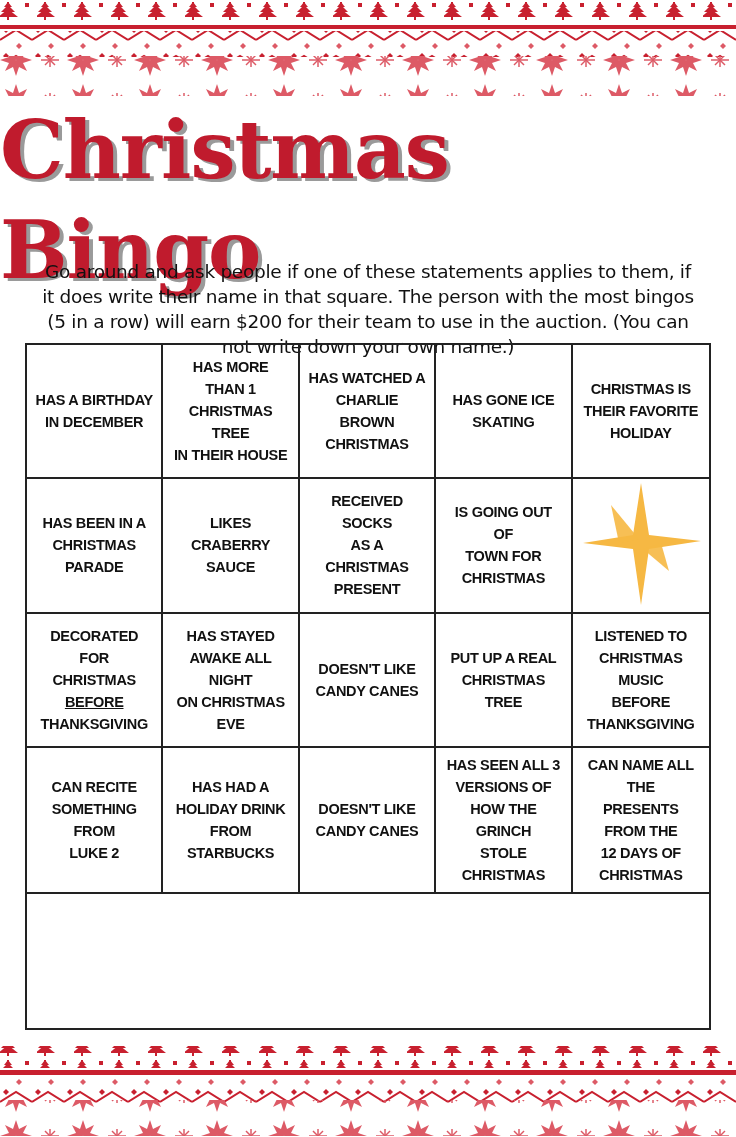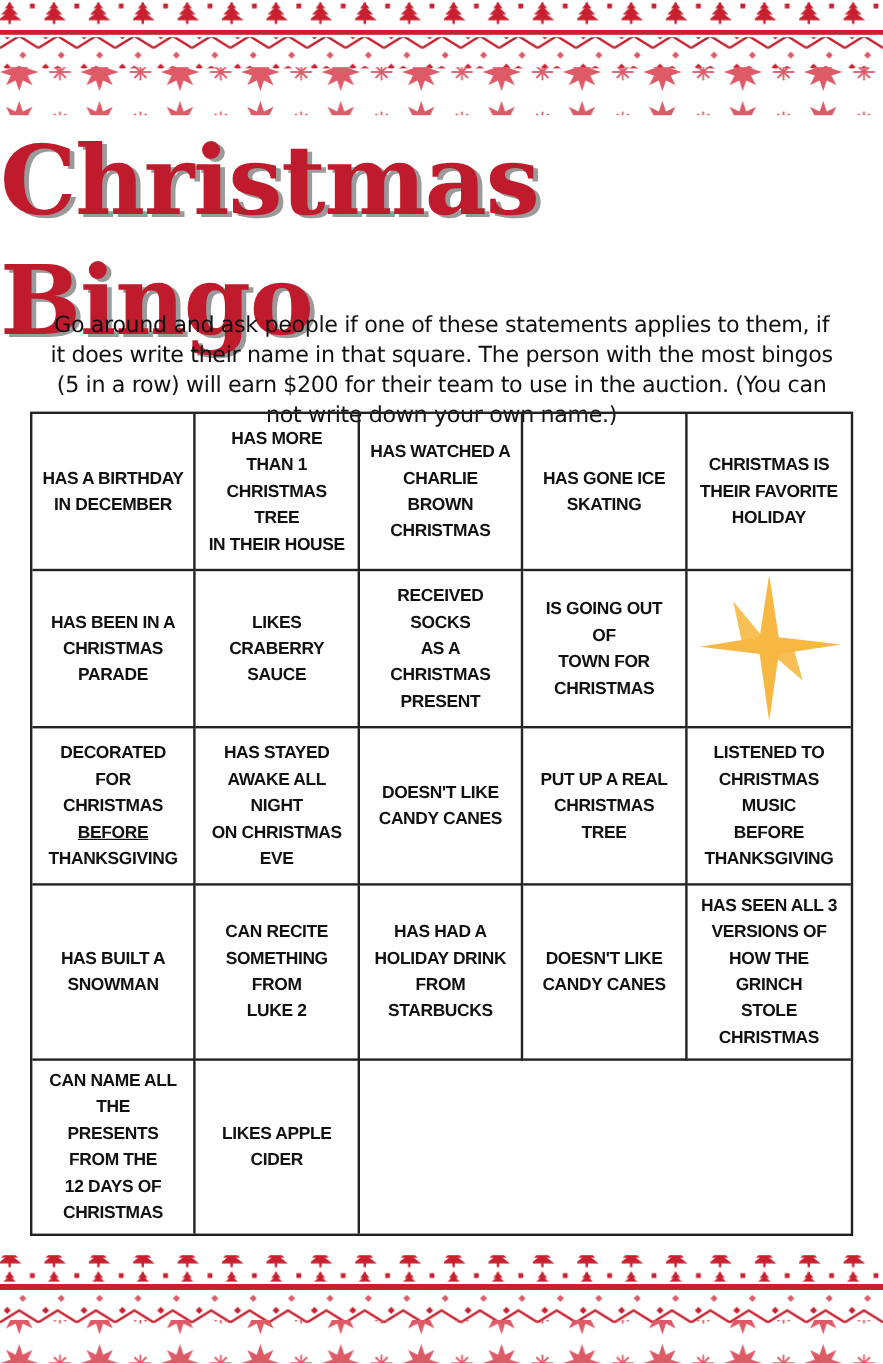--- a/index.html
+++ b/index.html
@@ -174,24 +174,20 @@
       <span class="cell-text">Put up a real
 Christmas tree</span>
     </div>
   <div class="cell">
       <span class="cell-text">Listened to
 Christmas music
 before
 Thanksgiving</span>
     </div>
   <div class="cell">
-      <span class="cell-text">Has built a
-snowman</span>
-    </div>
-  <div class="cell">
       <span class="cell-text">Can recite
 something from
 Luke 2</span>
     </div>
 
   <div class="cell">
       <span class="cell-text">Has had a
 holiday drink
 from Starbucks</span>
     </div>
@@ -203,23 +199,20 @@
       <span class="cell-text">Has seen all 3
 versions of
 How the Grinch
 stole Christmas</span>
     </div>
   <div class="cell">
       <span class="cell-text">Can name all the
 presents from the
 12 days of
 Christmas</span>
-    </div>
-  <div class="cell">
-      <span class="cell-text">Likes apple cider</span>
     </div>
 </div>
 
 <svg class="border-band border-bottom" viewBox="0 0 736 100" xmlns="http://www.w3.org/2000/svg">
   <rect x="0" y="10" width="736" height="22" fill="url(#treesRow)"></rect>
   <rect x="0" y="34" width="736" height="5" fill="#c8202f"></rect>
   <rect x="0" y="41" width="736" height="26" fill="url(#zigRow)"></rect>
   <rect x="0" y="64" width="736" height="40" fill="url(#flakeRow)"></rect>
 </svg>
 

